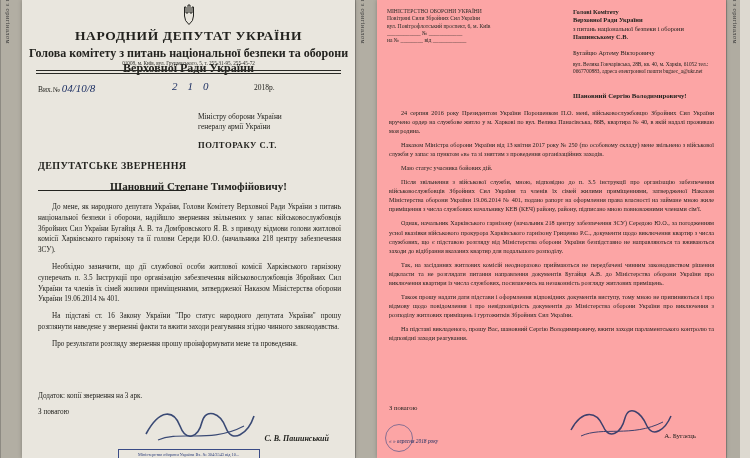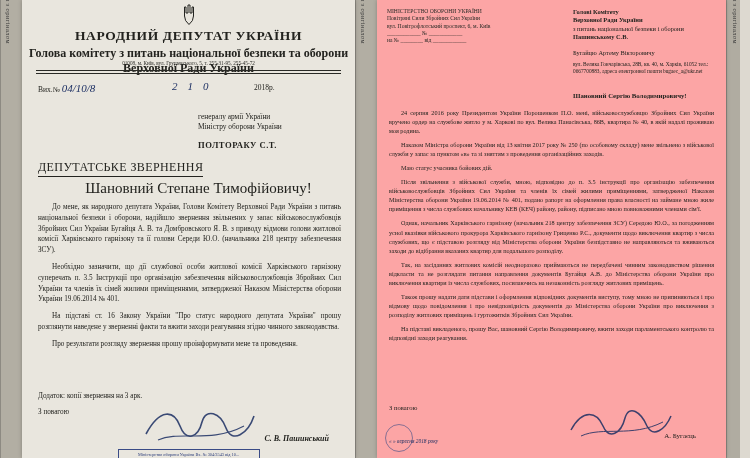--- a/index.html
+++ b/index.html
@@ -146,33 +146,33 @@
     font-size: 7.4px;
     line-height: 1.35;
     text-align: left;
   }
   .addressee .nm { font-weight: bold; font-size: 8.6px; letter-spacing: .5px; margin-top: 8px;}
 
   .doc-title {
     position: absolute;
     top: 160px;
     left: 16px;
-    font-weight: normal;
-    font-size: 12px;
+    font-weight: bold;
+    font-size: 10px;
     letter-spacing: .4px;
     border-bottom: 1px solid #23231f;
-    padding-bottom: 1px;
+    padding-bottom: 19px;
   }
   .salutation {
     position: absolute;
     top: 180px;
     left: 0; right: 0;
     text-align: center;
-    font-weight: normal;
-    font-size: 15px;
+    font-weight: bold;
+    font-size: 11px;
     padding-left: 20px;
   }
   .body-text {
     position: absolute;
     top: 198px;
     left: 16px;
     right: 14px;
     font-size: 7.2px;
     line-height: 1.5;
     text-align: justify;
@@ -346,22 +346,22 @@
       <div class="reg-line">
         <span>Вих.№</span>
         <span class="reg-hand">04/10/8</span>
       </div>
       <div class="reg-date">
         <span>2</span><span>10</span>
       </div>
       <div class="reg-year">2018р.</div>
 
       <div class="addressee">
+        <div>Міністру оборони України</div>
         <div>генералу армії України</div>
-        <div>Міністру оборони України</div>
         <div class="nm">ПОЛТОРАКУ С.Т.</div>
       </div>
 
       <div class="doc-title">ДЕПУТАТСЬКЕ ЗВЕРНЕННЯ</div>
       <div class="salutation">Шановний Степане Тимофійовичу!</div>
 
       <div class="body-text">
         <p>До мене, як народного депутата України, Голови Комітету Верховної Ради України з питань національної безпеки і оборони, надійшло звернення звільнених у запас військовослужбовців Збройних Сил України Бугайця А. В. та Домбровського Я. В. з приводу відмови голови житлової комісії Харківського гарнізону та її голови Середи Ю.О. (начальника 218 центру забезпечення ЗСУ).</p>
         <p>Необхідно зазначити, що дії службової особи житлової комісії Харківського гарнізону суперечать п. 3.5 Інструкції про організацію забезпечення військовослужбовців Збройних Сил України та членів їх сімей жилими приміщеннями, затвердженої Наказом Міністерства оборони України 19.06.2014 № 401.</p>
         <p>На підставі ст. 16 Закону України "Про статус народного депутата України" прошу розглянути наведене у зверненні факти та вжити заходи реагування згідно чинного законодавства.</p>

